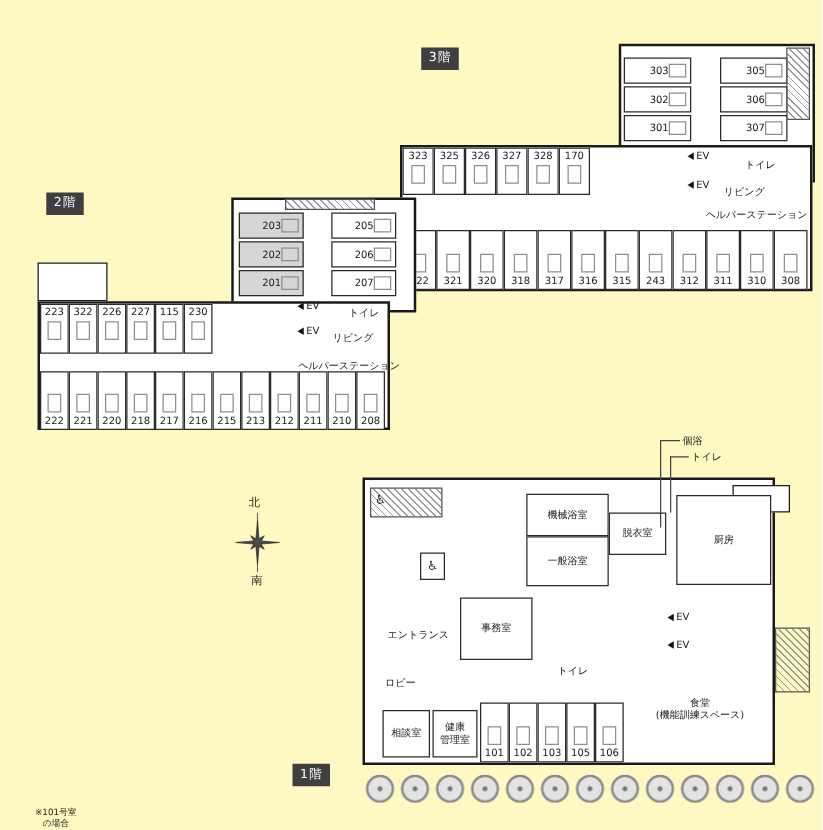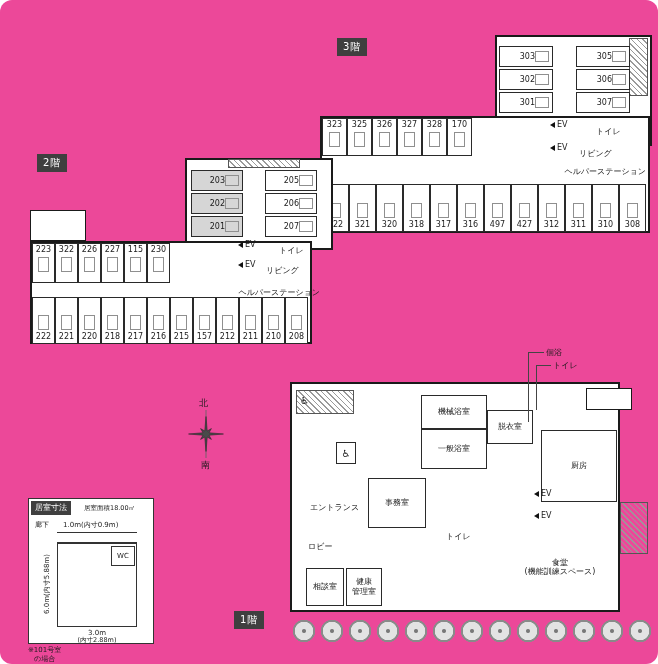--- a/index.html
+++ b/index.html
@@ -1,17 +1,17 @@
 <!DOCTYPE html>
 <html style="--highlight: #d6d6d6;"><head>
 <meta charset="utf-8">
 <style>
   html,body{margin:0;padding:0;background:#fff;}
-  .canvas{position:relative;width:658px;height:664px;background:#ec4899;overflow:hidden;
-          font-family:"DejaVu Sans","Liberation Sans",sans-serif;color:#1a1a1a;border-radius:12px;}
+  .canvas{position:relative;width:658px;height:664px;background:#fef9c3;overflow:hidden;
+          font-family:"DejaVu Sans","Liberation Sans",sans-serif;color:#1a1a1a;}
   .plan{position:absolute;}
   .block{position:absolute;border:2px solid #1a1a1a;background:#fff;box-sizing:border-box;}
   .annex{position:absolute;border:1px solid #1a1a1a;background:#fff;box-sizing:border-box;}
   .hatch{position:absolute;border:1px solid #555;box-sizing:border-box;
          background:repeating-linear-gradient(45deg,#9a9a9a 0 1px,transparent 1px 4px);}
   .badge{position:absolute;background:#3f3f3f;color:#fff;font-size:10px;line-height:1;
          padding:4px 6px;letter-spacing:1px;white-space:nowrap;}
   .badge.small{font-size:8px;padding:3px 4px;letter-spacing:0;}
   .row,.col{position:absolute;display:flex;}
   .col{flex-direction:column;gap:2px;}
@@ -131,24 +131,24 @@
       <div class="room v">
           <span class="num">318</span>
         </div>
       <div class="room v">
           <span class="num">317</span>
         </div>
       <div class="room v">
           <span class="num">316</span>
         </div>
       <div class="room v">
-          <span class="num">497</span>
-        </div>
-      <div class="room v">
-          <span class="num">427</span>
+          <span class="num">315</span>
+        </div>
+      <div class="room v">
+          <span class="num">243</span>
         </div>
       <div class="room v">
           <span class="num">312</span>
         </div>
       <div class="room v">
           <span class="num">311</span>
         </div>
       <div class="room v">
           <span class="num">310</span>
         </div>
@@ -236,21 +236,21 @@
       <div class="room v">
           <span class="num">217</span>
         </div>
       <div class="room v">
           <span class="num">216</span>
         </div>
       <div class="room v">
           <span class="num">215</span>
         </div>
       <div class="room v">
-          <span class="num">157</span>
+          <span class="num">213</span>
         </div>
       <div class="room v">
           <span class="num">212</span>
         </div>
       <div class="room v">
           <span class="num">211</span>
         </div>
       <div class="room v">
           <span class="num">210</span>
         </div>
@@ -276,21 +276,21 @@
     <div class="wheelbox" style="left:50px;top:72px">
         <span>♿</span>
       </div>
 
     <div class="area" style="left:135px;top:25px;width:66px;height:34px">
         <span>機械浴室</span>
       </div>
     <div class="area" style="left:201px;top:40px;width:46px;height:34px">
         <span>脱衣室</span>
       </div>
-    <div class="area" style="left:255px;top:60px;width:76px;height:72px">
+    <div class="area" style="left:255px;top:26px;width:76px;height:72px">
         <span>厨房</span>
       </div>
     <div class="area" style="left:135px;top:59px;width:66px;height:40px">
         <span>一般浴室</span>
       </div>
     <span class="lbl" style="left:24px;top:133px">エントランス</span>
     <div class="area" style="left:82px;top:108px;width:58px;height:50px">
         <span>事務室</span>
       </div>
     <span class="lbl" style="left:160px;top:162px">トイレ</span>
@@ -304,46 +304,49 @@
     </div>
     <span class="lbl" style="left:22px;top:172px">ロビー</span>
     <div class="area" style="left:20px;top:198px;width:38px;height:38px">
         <span>相談室</span>
       </div>
     <div class="area" style="left:60px;top:198px;width:36px;height:38px">
       <span>健康</span>
       <span>管理室</span>
     </div>
 
+    <div class="row rev" style="left:98px;top:192px;--cw:23px;--ch:48px">
+      <div class="room v">
+          <span class="num">101</span>
+        </div>
+      <div class="room v">
+          <span class="num">102</span>
+        </div>
+      <div class="room v">
+          <span class="num">103</span>
+        </div>
+      <div class="room v">
+          <span class="num">105</span>
+        </div>
+      <div class="room v">
+          <span class="num">106</span>
+        </div>
+    </div>
 
     <div class="lbl c" style="left:215px;top:188px;width:118px">
       <div>食堂</div>
       <div>(機能訓練スペース)</div>
     </div>
   </div>
 
   <span class="lbl" style="left:546px;top:348px">個浴</span>
   <span class="lbl" style="left:553px;top:361px">トイレ</span>
   <div class="elbow" style="left:528px;top:352px;width:16px;height:70px"></div>
   <div class="elbow" style="left:536px;top:365px;width:15px;height:45px"></div>
 
   <div class="trees" style="left:290px;top:616px;width:366px;height:30px"></div>
 
   <div class="plan" style="left:28px;top:498px;width:130px;height:166px">
-    <div class="dimbox" style="left:0;top:0;width:126px;height:146px">
-      <div class="badge small" style="left:2px;top:2px">居室寸法</div>
-      <span class="lbl" style="left:55px;top:6px;font-size:6.5px">居室面積18.00㎡</span>
-      <span class="lbl" style="left:6px;top:22px;font-size:7px">廊下</span>
-      <span class="lbl" style="left:34px;top:22px;font-size:7px">1.0m(内寸0.9m)</span>
-      <div class="corridor" style="left:28px;top:33px;width:80px;height:11px"></div>
-      <div class="rbox" style="left:28px;top:44px;width:80px;height:84px"></div>
-      <div class="rbox" style="left:82px;top:47px;width:24px;height:20px;display:flex;align-items:center;justify-content:center;font-size:7px">
-          <span>WC</span>
-        </div>
-      <span class="vdim">6.0m(内寸5.88m)</span>
-      <span class="lbl c" style="left:28px;top:130px;width:80px;font-size:7px">3.0m</span>
-      <span class="lbl c" style="left:28px;top:138px;width:80px;font-size:6.5px">(内寸2.88m)</span>
-    </div>
     <span class="lbl" style="left:0;top:148px;font-size:7px">※101号室</span>
     <span class="lbl" style="left:6px;top:157px;font-size:7px">の場合</span>
   </div>
 
 </div>
 
 </body></html>

